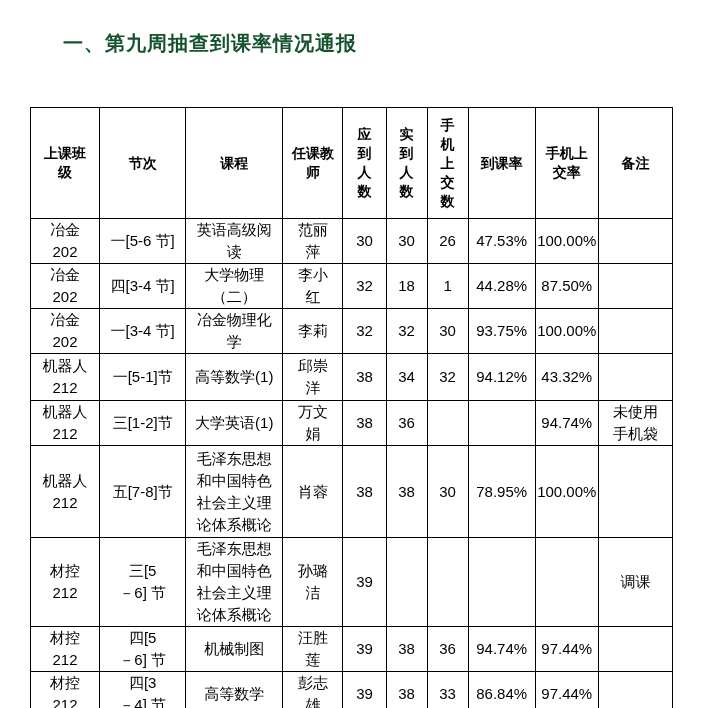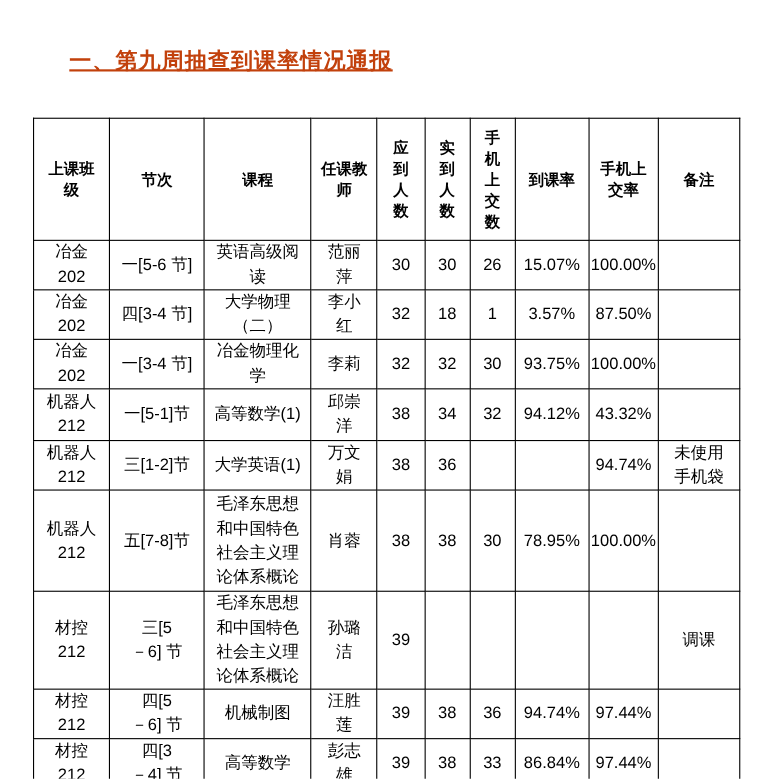--- a/index.html
+++ b/index.html
@@ -2,23 +2,23 @@
 <html><head>
 <meta charset="utf-8">
 <style>
   html,body{margin:0;padding:0;background:#ffffff;}
   body{
     width:710px;height:708px;position:relative;overflow:hidden;
     font-family:"Liberation Sans","DejaVu Sans",sans-serif;
     color:#000;
   }
   .doc-title{
-    position:absolute;left:63px;top:42px;
+    position:absolute;left:63px;top:30px;
     font-size:20px;font-weight:bold;letter-spacing:1px;
-    white-space:nowrap;color:#c2410c;text-decoration:underline;
+    white-space:nowrap;color:#14532d;
   }
   table.report{
     position:absolute;left:30px;top:107px;
     border-collapse:collapse;table-layout:fixed;
     width:643px;
   }
   table.report th,
   table.report td{
     border:1px solid #000;
     text-align:center;
@@ -90,36 +90,36 @@
         <td>冶金
 202</td>
         <td>一[5-6 节]</td>
         <td>英语高级阅
 读</td>
         <td>范丽
 萍</td>
         <td>30</td>
         <td class="v-bottom">30</td>
         <td class="v-bottom">26</td>
-        <td class="v-bottom">15.07%</td>
+        <td class="v-bottom">47.53%</td>
         <td class="v-bottom">100.00%</td>
         <td></td>
       </tr>
       <tr style="height: 45px;">
         <td>冶金
 202</td>
         <td>四[3-4 节]</td>
         <td>大学物理
 （二）</td>
         <td>李小
 红</td>
         <td>32</td>
         <td class="v-bottom">18</td>
         <td class="v-bottom">1</td>
-        <td class="v-bottom">3.57%</td>
+        <td class="v-bottom">44.28%</td>
         <td class="v-bottom">87.50%</td>
         <td></td>
       </tr>
       <tr style="height: 42px;">
         <td>冶金
 202</td>
         <td>一[3-4 节]</td>
         <td>冶金物理化
 学</td>
         <td>李莉</td>

